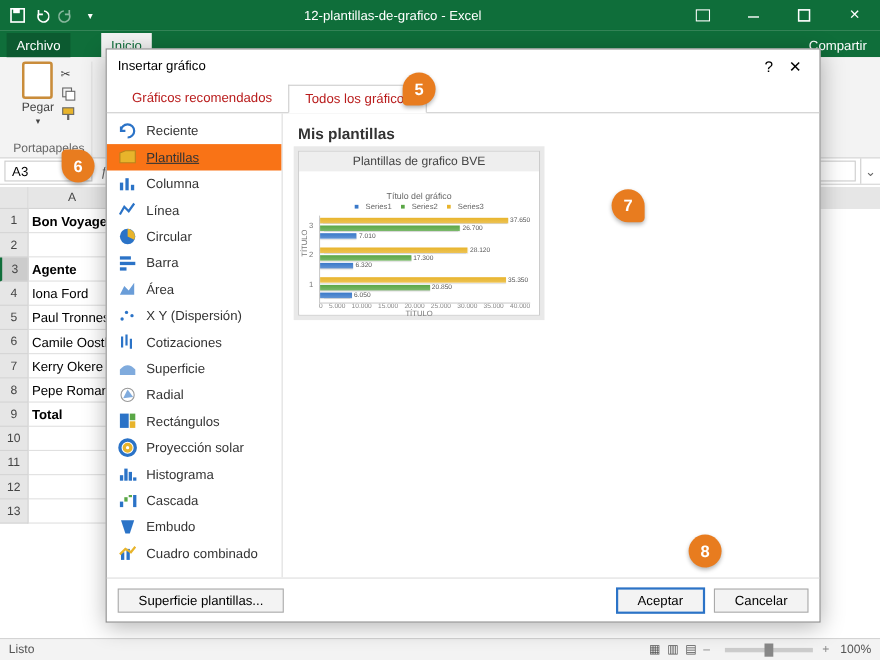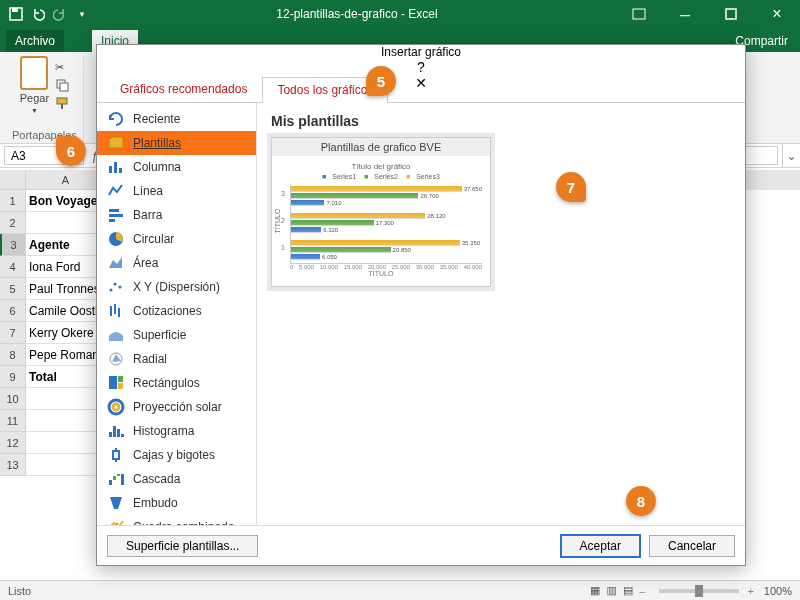--- a/index.html
+++ b/index.html
@@ -52,36 +52,36 @@
   .rowhdrs div.hl { background: #ccc; border-left: 2px solid #0f6e3a; }
 
   
   .statusbar { position: absolute; bottom: 0; left: 0; right: 0; height: 20px; background: #f3f3f3; border-top: 1px solid #d4d4d4; font-size: 11px; color: #555; display: flex; align-items: center; padding: 0 8px; }
   .statusbar .spacer { flex: 1; }
   .zoom-slider { width: 80px; height: 4px; background: #ccc; margin: 0 8px; position: relative; }
   .zoom-slider::after { content: ""; width: 8px; height: 12px; background: #888; position: absolute; top: -4px; left: 36px; }
 
   
   .dialog { position: absolute; top: 44px; left: 96px; width: 650px; height: 522px; background: #fff; border: 1px solid #888; box-shadow: 0 4px 20px rgba(0,0,0,0.3); display: flex; flex-direction: column; }
-  .dlg-title { height: 30px; display: flex; align-items: center; padding: 0 10px; font-size: 12px; flex-direction: column; }
+  .dlg-title { height: 30px; display: flex; align-items: center; padding: 0 10px; font-size: 12px; }
   .dlg-title .sp { flex: 1; }
   .dlg-title .help, .dlg-title .close { width: 24px; text-align: center; cursor: pointer; font-size: 14px; }
   .dlg-tabs { height: 28px; display: flex; align-items: flex-end; font-size: 12px; padding-left: 8px; border-bottom: 1px solid #ccc; }
   .dlg-tabs .dtab { padding: 5px 14px; border: 1px solid transparent; cursor: pointer; color: #b91c1c; }
   .dlg-tabs .dtab.active { border: 1px solid #ccc; border-bottom: 1px solid #fff; background: #fff; position: relative; top: 1px; }
   .dlg-body { flex: 1; display: flex; overflow: hidden; }
   .chart-list { width: 160px; border-right: 1px solid #ddd; overflow-y: auto; padding: 4px 0; }
   .chart-list .item { display: flex; align-items: center; gap: 8px; padding: 3px 10px; font-size: 12px; color: #333; cursor: pointer; height: 24px; }
   .chart-list .item.selected { background: #f97316; text-decoration: underline; }
   .chart-list .item .ico { width: 18px; height: 16px; display: inline-flex; align-items: center; justify-content: center; color: #0f6e3a; }
   .chart-preview { flex: 1; padding: 10px 14px; }
   .chart-preview h3 { font-size: 14px; font-weight: 600; color: #333; margin-bottom: 8px; }
   .tpl-card { width: 220px; border: 1px solid #ccc; background: #fff; box-shadow: 0 0 0 4px #e9e9e9; }
   .tpl-card .tpl-title { background: #eee; font-size: 11px; text-align: center; padding: 3px 0; color: #444; }
-  .tpl-card .tpl-chart { height: 130px; padding: 6px 4px 2px 4px; background: #fff; position: relative; }
+  .tpl-card .tpl-chart { height: 130px; padding: 18px 4px 2px 4px; background: #fff; position: relative; }
   .mini-title { text-align: center; font-size: 8px; color: #666; }
   .mini-legend { text-align: center; font-size: 7px; color: #666; margin: 2px 0 4px 0; }
   .mini-legend span { margin: 0 3px; }
   .bars-area { position: relative; height: 80px; margin-left: 14px; margin-right: 4px; border-left: 1px solid #ccc; border-bottom: 1px solid #ccc; }
   .bar-cluster { position: absolute; left: 0; display: flex; flex-direction: column; gap: 2px; }
   .hbar { height: 5px; display: flex; align-items: center; }
   .hbar .fill { height: 100%; box-shadow: 0 1px 1px rgba(0,0,0,0.15); }
   .hbar .lbl { font-size: 6px; color: #555; margin-left: 2px; }
   .ylbl { position: absolute; left: 2px; font-size: 7px; color: #777; writing-mode: vertical-rl; top: 50%; transform: translateY(-50%) rotate(180deg); }
   .xticks { display: flex; justify-content: space-between; font-size: 6px; color: #888; margin-left: 14px; margin-right: 4px; }
@@ -311,35 +311,35 @@
           <span class="ico">
             <svg width="18" height="18" viewBox="0 0 18 18">
               <polyline points="2,13 6,6 10,10 15,3" fill="none" stroke="#2b73c7" stroke-width="2"></polyline>
             </svg>
           </span>
           <span>Línea</span>
         </div>
         <div class="item">
           <span class="ico">
             <svg width="18" height="18" viewBox="0 0 18 18">
+              <circle cx="9" cy="9" r="7" fill="#2b73c7"></circle>
+              <path d="M9 9 L9 2 A7 7 0 0 1 15 12 Z" fill="#e8b42b"></path>
+            </svg>
+          </span>
+          <span>Circular</span>
+        </div>
+        <div class="item">
+          <span class="ico">
+            <svg width="18" height="18" viewBox="0 0 18 18">
               <rect x="2" y="3" width="10" height="3" fill="#2b73c7"></rect>
               <rect x="2" y="8" width="14" height="3" fill="#2b73c7"></rect>
               <rect x="2" y="13" width="6" height="3" fill="#2b73c7"></rect>
             </svg>
           </span>
           <span>Barra</span>
-        </div>
-        <div class="item">
-          <span class="ico">
-            <svg width="18" height="18" viewBox="0 0 18 18">
-              <circle cx="9" cy="9" r="7" fill="#2b73c7"></circle>
-              <path d="M9 9 L9 2 A7 7 0 0 1 15 12 Z" fill="#e8b42b"></path>
-            </svg>
-          </span>
-          <span>Circular</span>
         </div>
         <div class="item">
           <span class="ico">
             <svg width="18" height="18" viewBox="0 0 18 18">
               <path d="M2 14 L6 6 L10 10 L15 3 L15 14 Z" fill="#2b73c7" opacity=".7"></path>
             </svg>
           </span>
           <span>Área</span>
         </div>
         <div class="item">
@@ -399,29 +399,20 @@
         <div class="item">
           <span class="ico">
             <svg width="18" height="18" viewBox="0 0 18 18">
               <rect x="2" y="10" width="3" height="5" fill="#2b73c7"></rect>
               <rect x="6" y="4" width="3" height="11" fill="#2b73c7"></rect>
               <rect x="10" y="7" width="3" height="8" fill="#2b73c7"></rect>
               <rect x="14" y="12" width="3" height="3" fill="#2b73c7"></rect>
             </svg>
           </span>
           <span>Histograma</span>
-        </div>
-        <div class="item">
-          <span class="ico">
-            <svg width="18" height="18" viewBox="0 0 18 18">
-              <rect x="6" y="5" width="6" height="8" fill="none" stroke="#2b73c7" stroke-width="2"></rect>
-              <path d="M9 2 L9 5 M9 13 L9 16" stroke="#2b73c7" stroke-width="2"></path>
-            </svg>
-          </span>
-          <span>Cajas y bigotes</span>
         </div>
         <div class="item">
           <span class="ico">
             <svg width="18" height="18" viewBox="0 0 18 18">
               <rect x="2" y="10" width="3" height="5" fill="#2b73c7"></rect>
               <rect x="6" y="6" width="3" height="4" fill="#5aa746"></rect>
               <rect x="10" y="4" width="3" height="2" fill="#5aa746"></rect>
               <rect x="14" y="4" width="3" height="11" fill="#2b73c7"></rect>
             </svg>
           </span>

